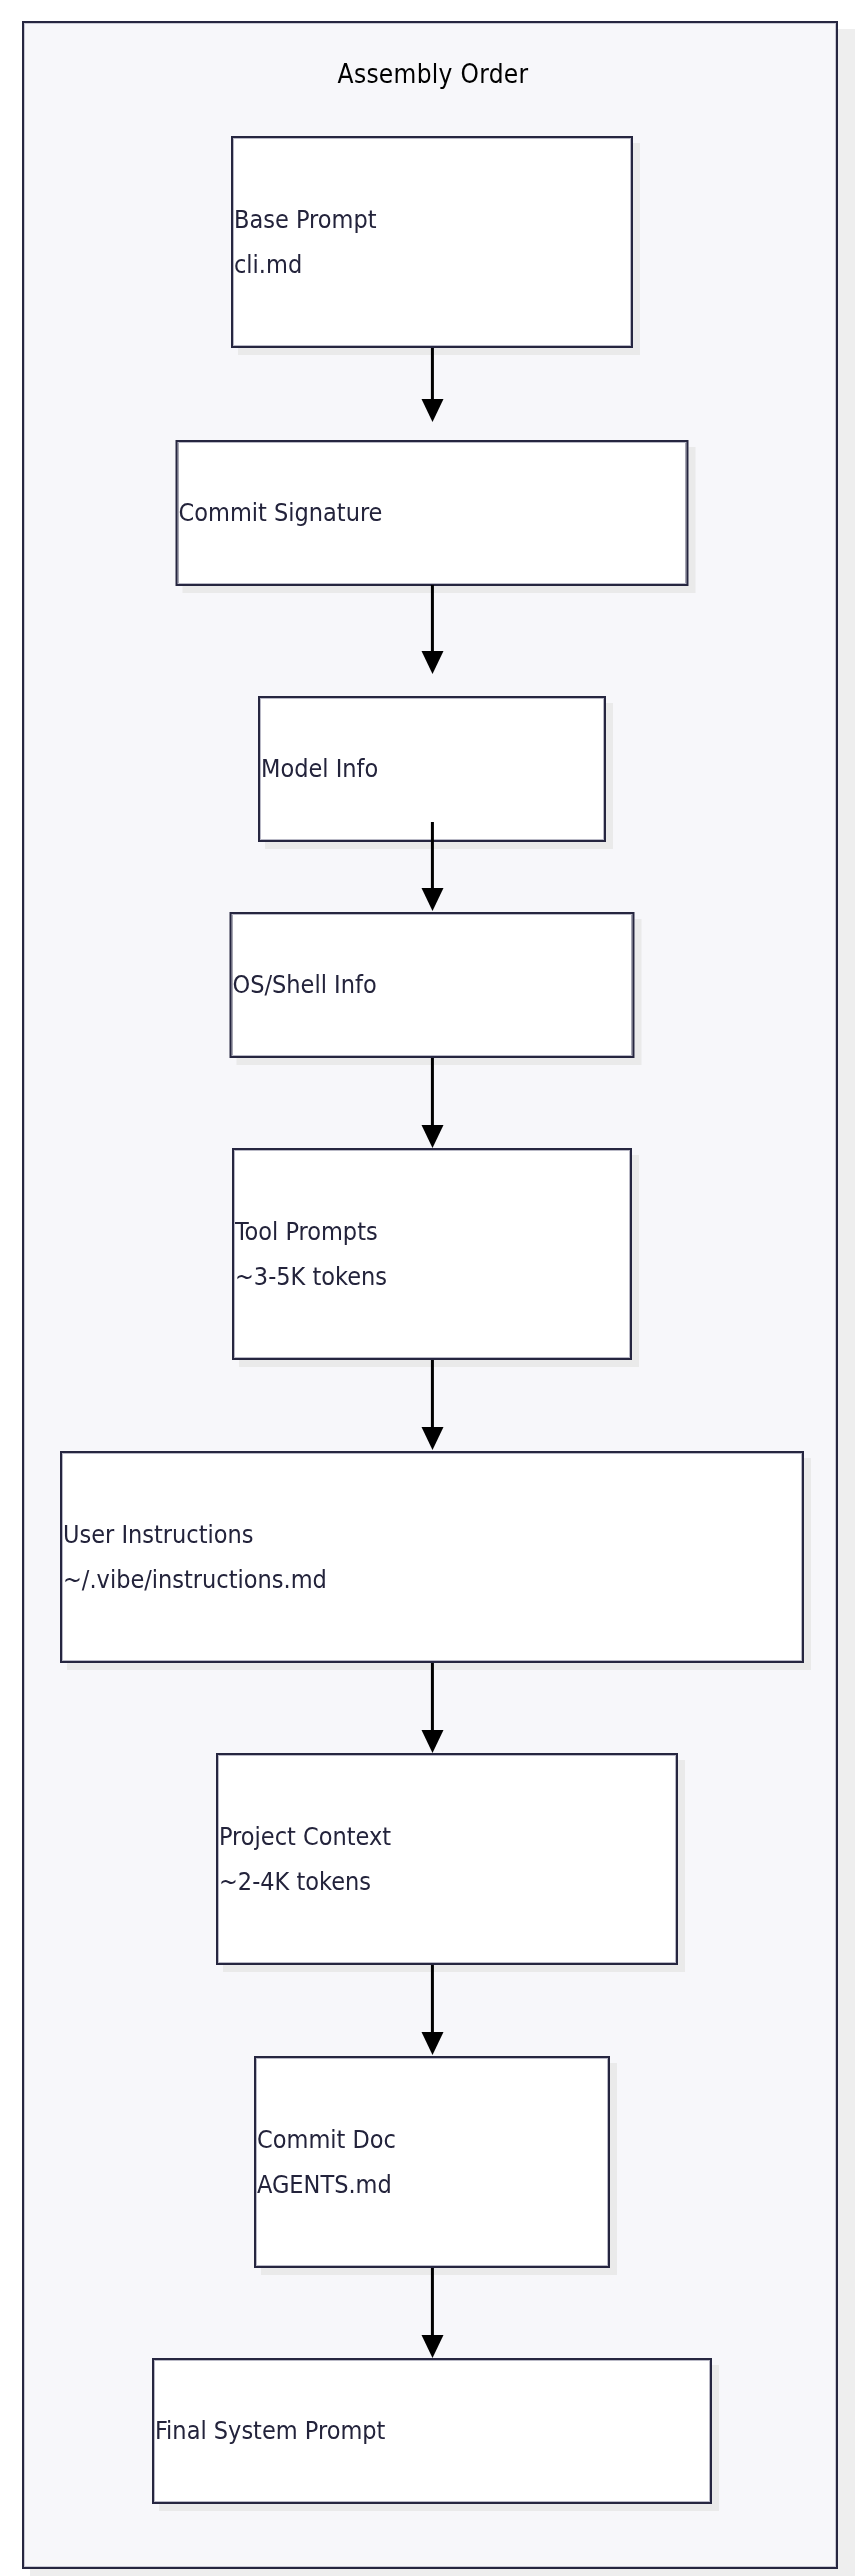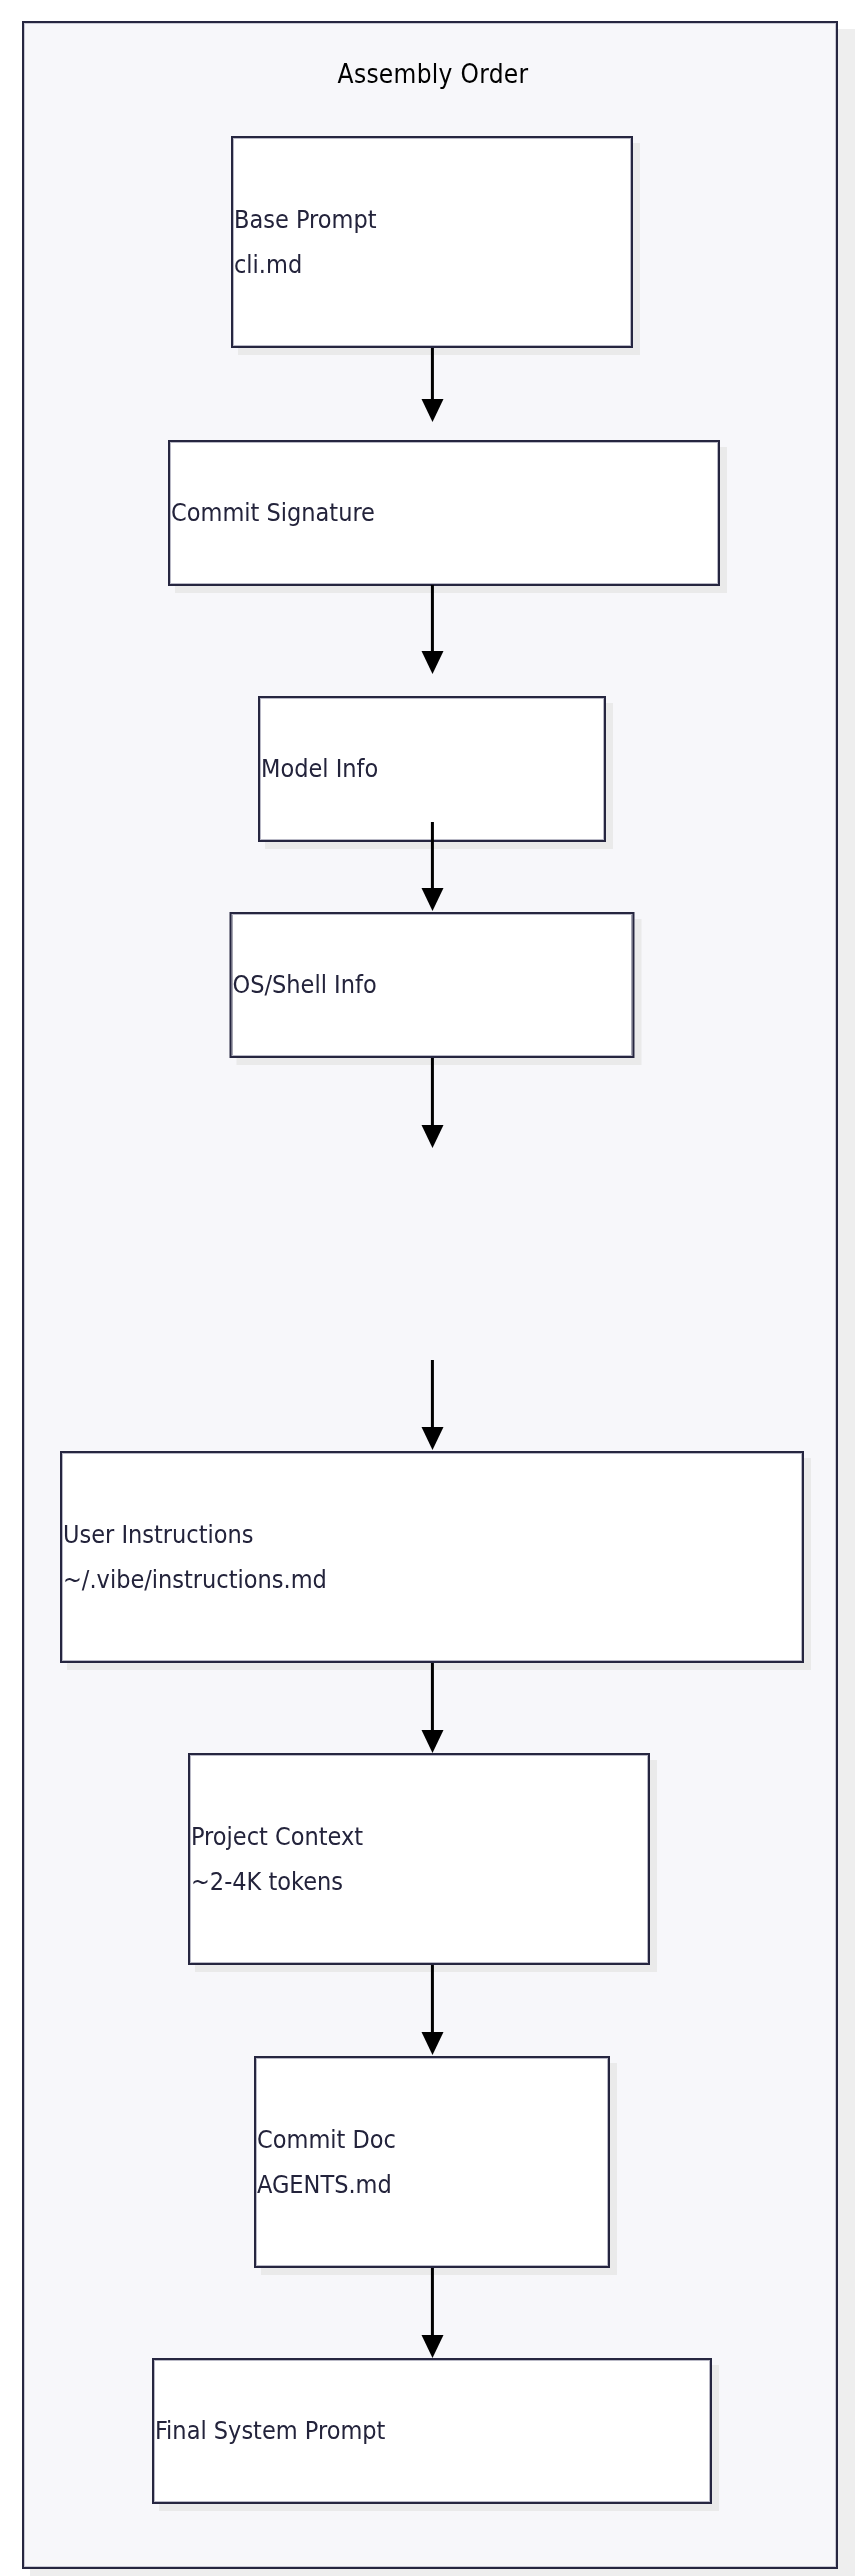--- a/index.html
+++ b/index.html
@@ -137,21 +137,21 @@
       <div class="node-line">Base Prompt</div>
       <div class="node-line second">cli.md</div>
     </div>
   </div>
 
   <div class="arrow" style="left:432px; top:348px; height:75px;">
     <div class="shaft" style="height:51px;"></div>
     <div class="head" style="top:51px;"></div>
   </div>
 
-  <div class="node-wrap" style="left:444px; top:440px; width:552px; height:146px;">
+  <div class="node-wrap" style="left:432px; top:440px; width:513px; height:146px;">
     <div class="node-shadow"></div>
     <div class="node">
       <div class="node-line">Commit Signature</div>
     </div>
   </div>
 
   <div class="arrow" style="left:432px; top:585px; height:90px;">
     <div class="shaft" style="height:66px;"></div>
     <div class="head" style="top:66px;"></div>
   </div>
@@ -173,40 +173,47 @@
     <div class="node">
       <div class="node-line">OS/Shell Info</div>
     </div>
   </div>
 
   <div class="arrow" style="left:432px; top:1058px; height:91px;">
     <div class="shaft" style="height:67px;"></div>
     <div class="head" style="top:67px;"></div>
   </div>
 
+  <div class="node-wrap" style="left:432px; top:1148px; width:400px; height:212px;">
+    <div class="node-shadow"></div>
+    <div class="node">
+      <div class="node-line">Tool Prompts</div>
+      <div class="node-line second">~3-5K tokens</div>
+    </div>
+  </div>
 
   <div class="arrow" style="left:432px; top:1360px; height:91px;">
     <div class="shaft" style="height:67px;"></div>
     <div class="head" style="top:67px;"></div>
   </div>
 
   <div class="node-wrap" style="left:432px; top:1451px; width:744px; height:212px;">
     <div class="node-shadow"></div>
     <div class="node">
       <div class="node-line">User Instructions</div>
       <div class="node-line second">~/.vibe/instructions.md</div>
     </div>
   </div>
 
   <div class="arrow" style="left:432px; top:1663px; height:91px;">
     <div class="shaft" style="height:67px;"></div>
     <div class="head" style="top:67px;"></div>
   </div>
 
-  <div class="node-wrap" style="left:419px; top:1753px; width:462px; height:212px;">
+  <div class="node-wrap" style="left:447px; top:1753px; width:462px; height:212px;">
     <div class="node-shadow"></div>
     <div class="node">
       <div class="node-line">Project Context</div>
       <div class="node-line second">~2-4K tokens</div>
     </div>
   </div>
 
   <div class="arrow" style="left:432px; top:1965px; height:91px;">
     <div class="shaft" style="height:67px;"></div>
     <div class="head" style="top:67px;"></div>

